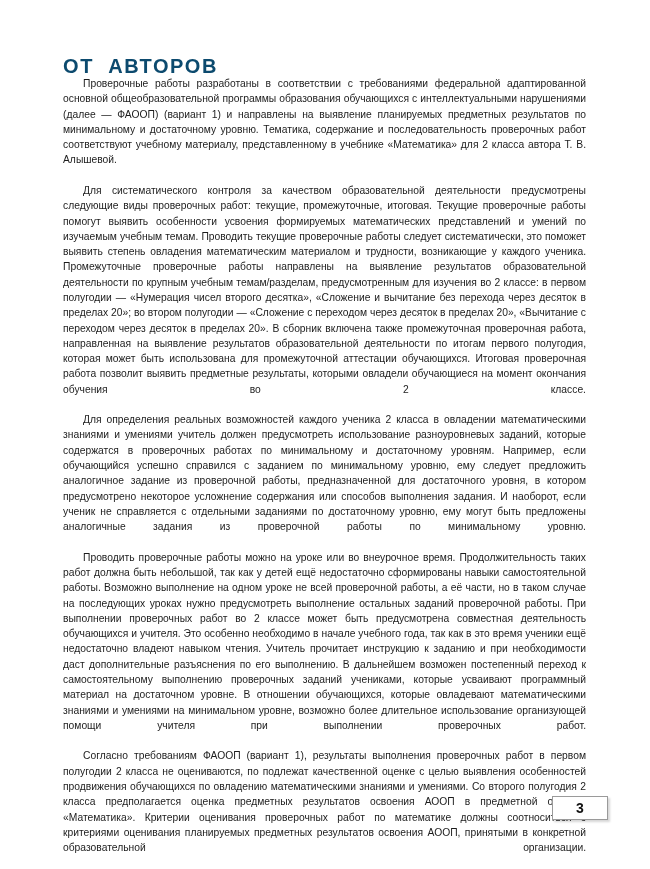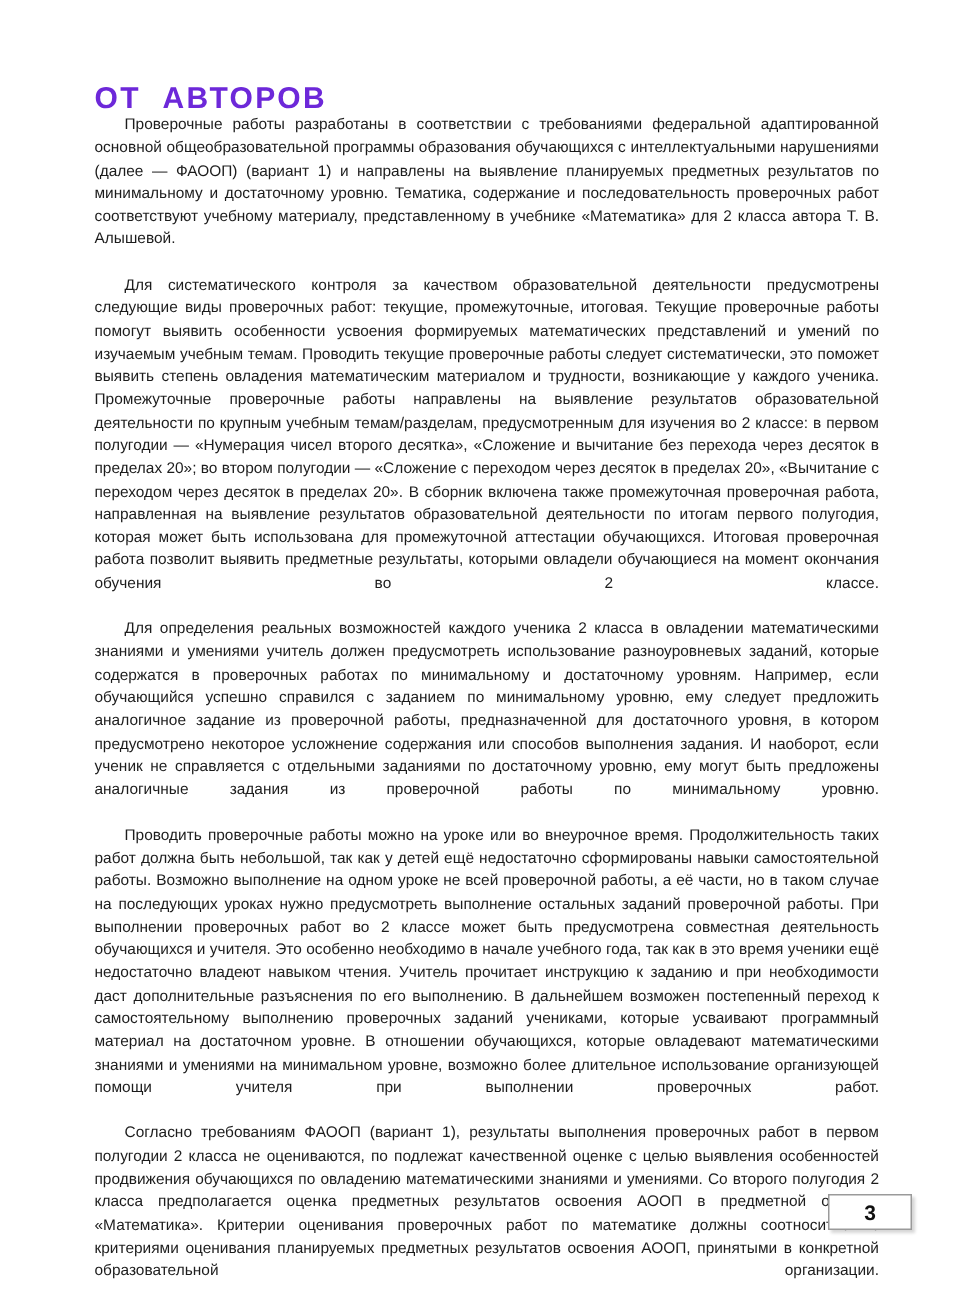--- a/index.html
+++ b/index.html
@@ -17,21 +17,21 @@
     overflow: hidden;
     font-family: "Liberation Sans", "DejaVu Sans", sans-serif;
   }
 
   .page-heading {
     position: absolute;
     left: 63px;
     top: 42px;
     font-size: 20px;
     font-weight: bold;
-    color: #6d28d9;
+    color: #0c4a6e;
     letter-spacing: 1.6px;
     white-space: pre;
     line-height: 1.1;
   }
 
   .body-text {
     position: absolute;
     left: 63px;
     top: 76px;
     width: 523px;

